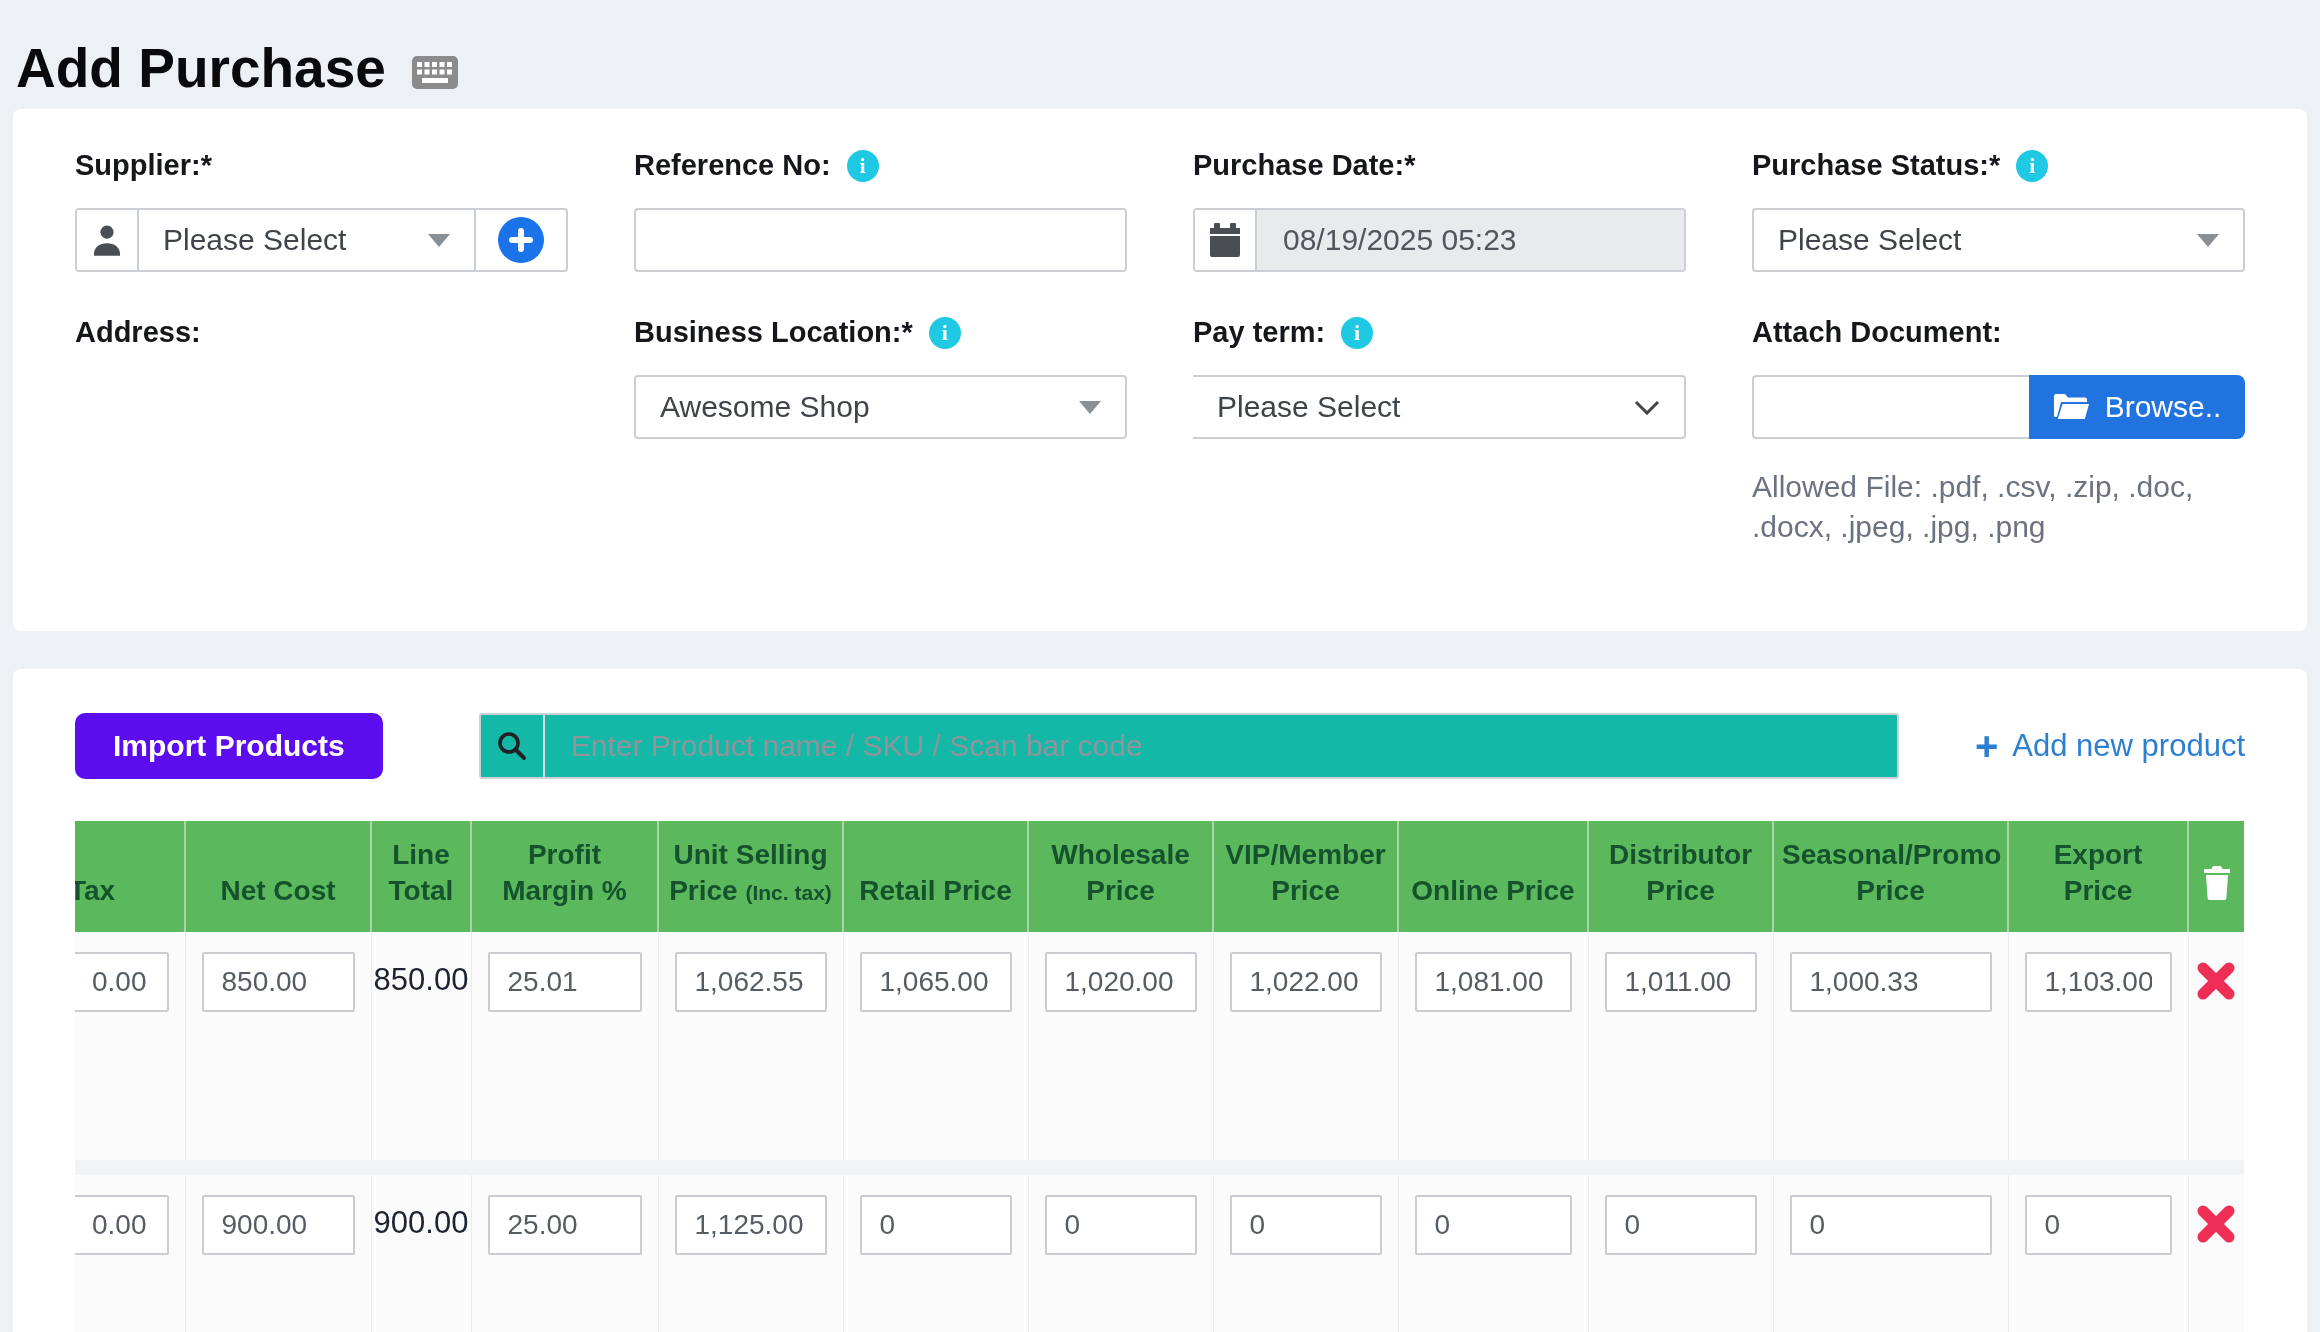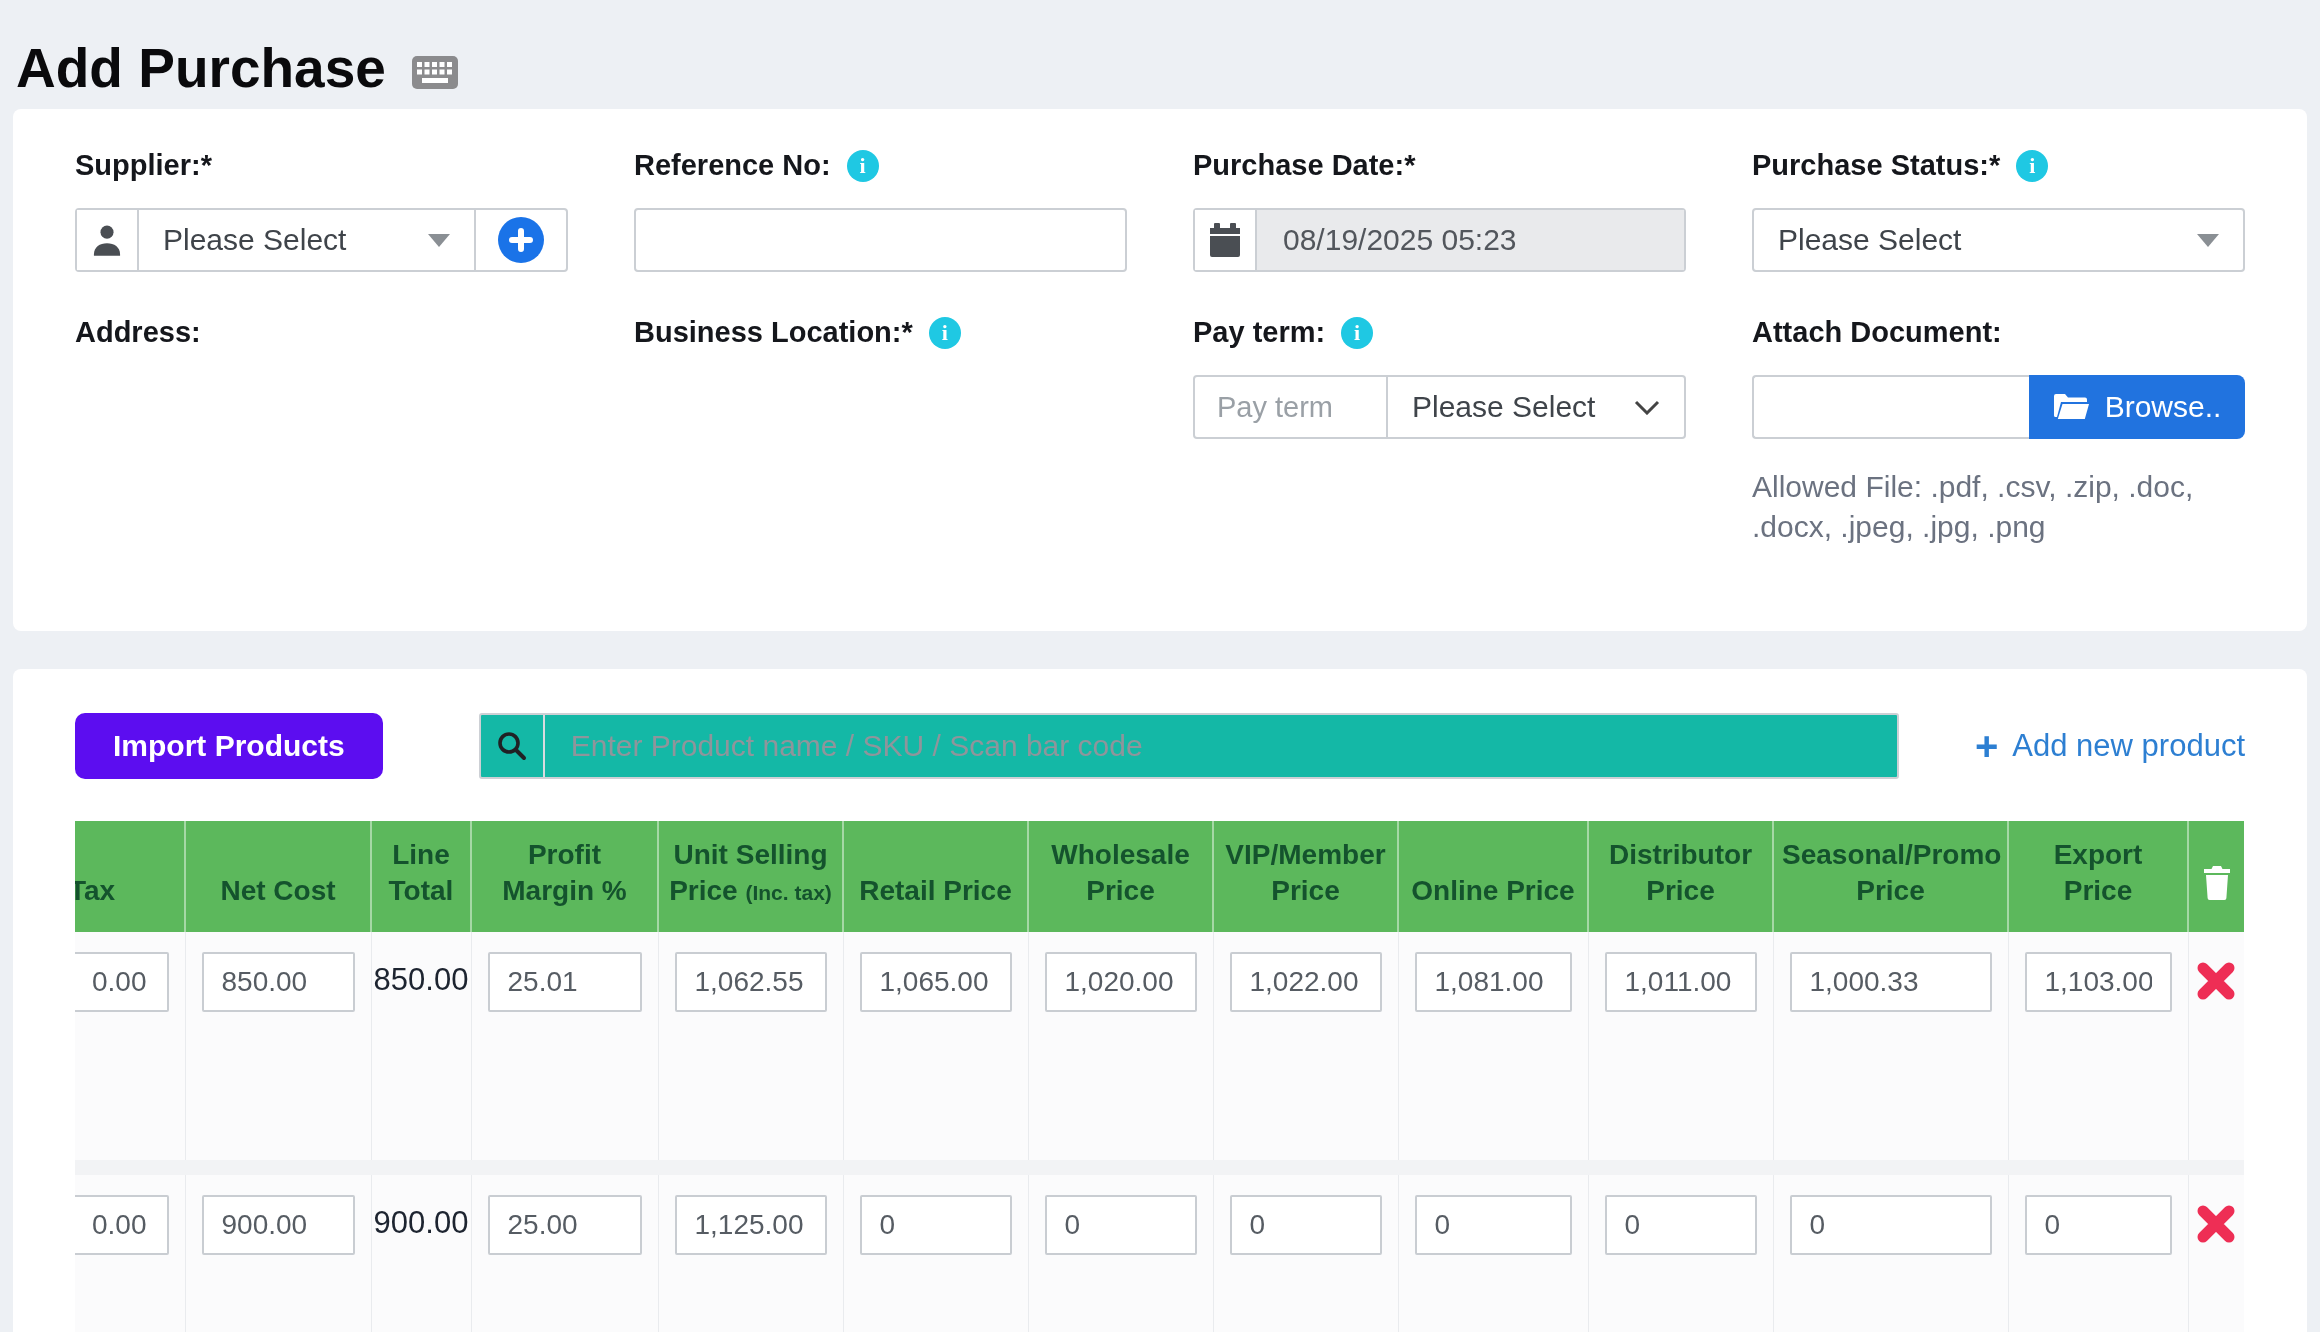--- a/index.html
+++ b/index.html
@@ -161,29 +161,32 @@
       <div class="label">
           <span>Address:</span>
         </div>
     </div>
 
     <div class="field">
       <div class="label">
         <span>Business Location:*</span>
         <span class="info-badge">i</span>
       </div>
+      <div class="select-box">
+        <span>Awesome Shop</span>
+        <span class="caret"></span>
+      </div>
     </div>
 
     <div class="field">
       <div class="label">
         <span>Pay term:</span>
         <span class="info-badge">i</span>
       </div>
       <div class="payterm">
-        <input class="text-input pay-input" placeholder="Pay term" style="">
         <div class="select-box">
           <span>Please Select</span>
           <svg width="26" height="15" viewBox="0 0 26 15">
               <path d="M2 2l11 11L24 2" fill="none" stroke="#444" stroke-width="3"></path>
             </svg>
         </div>
       </div>
     </div>
 
     <div class="field">

